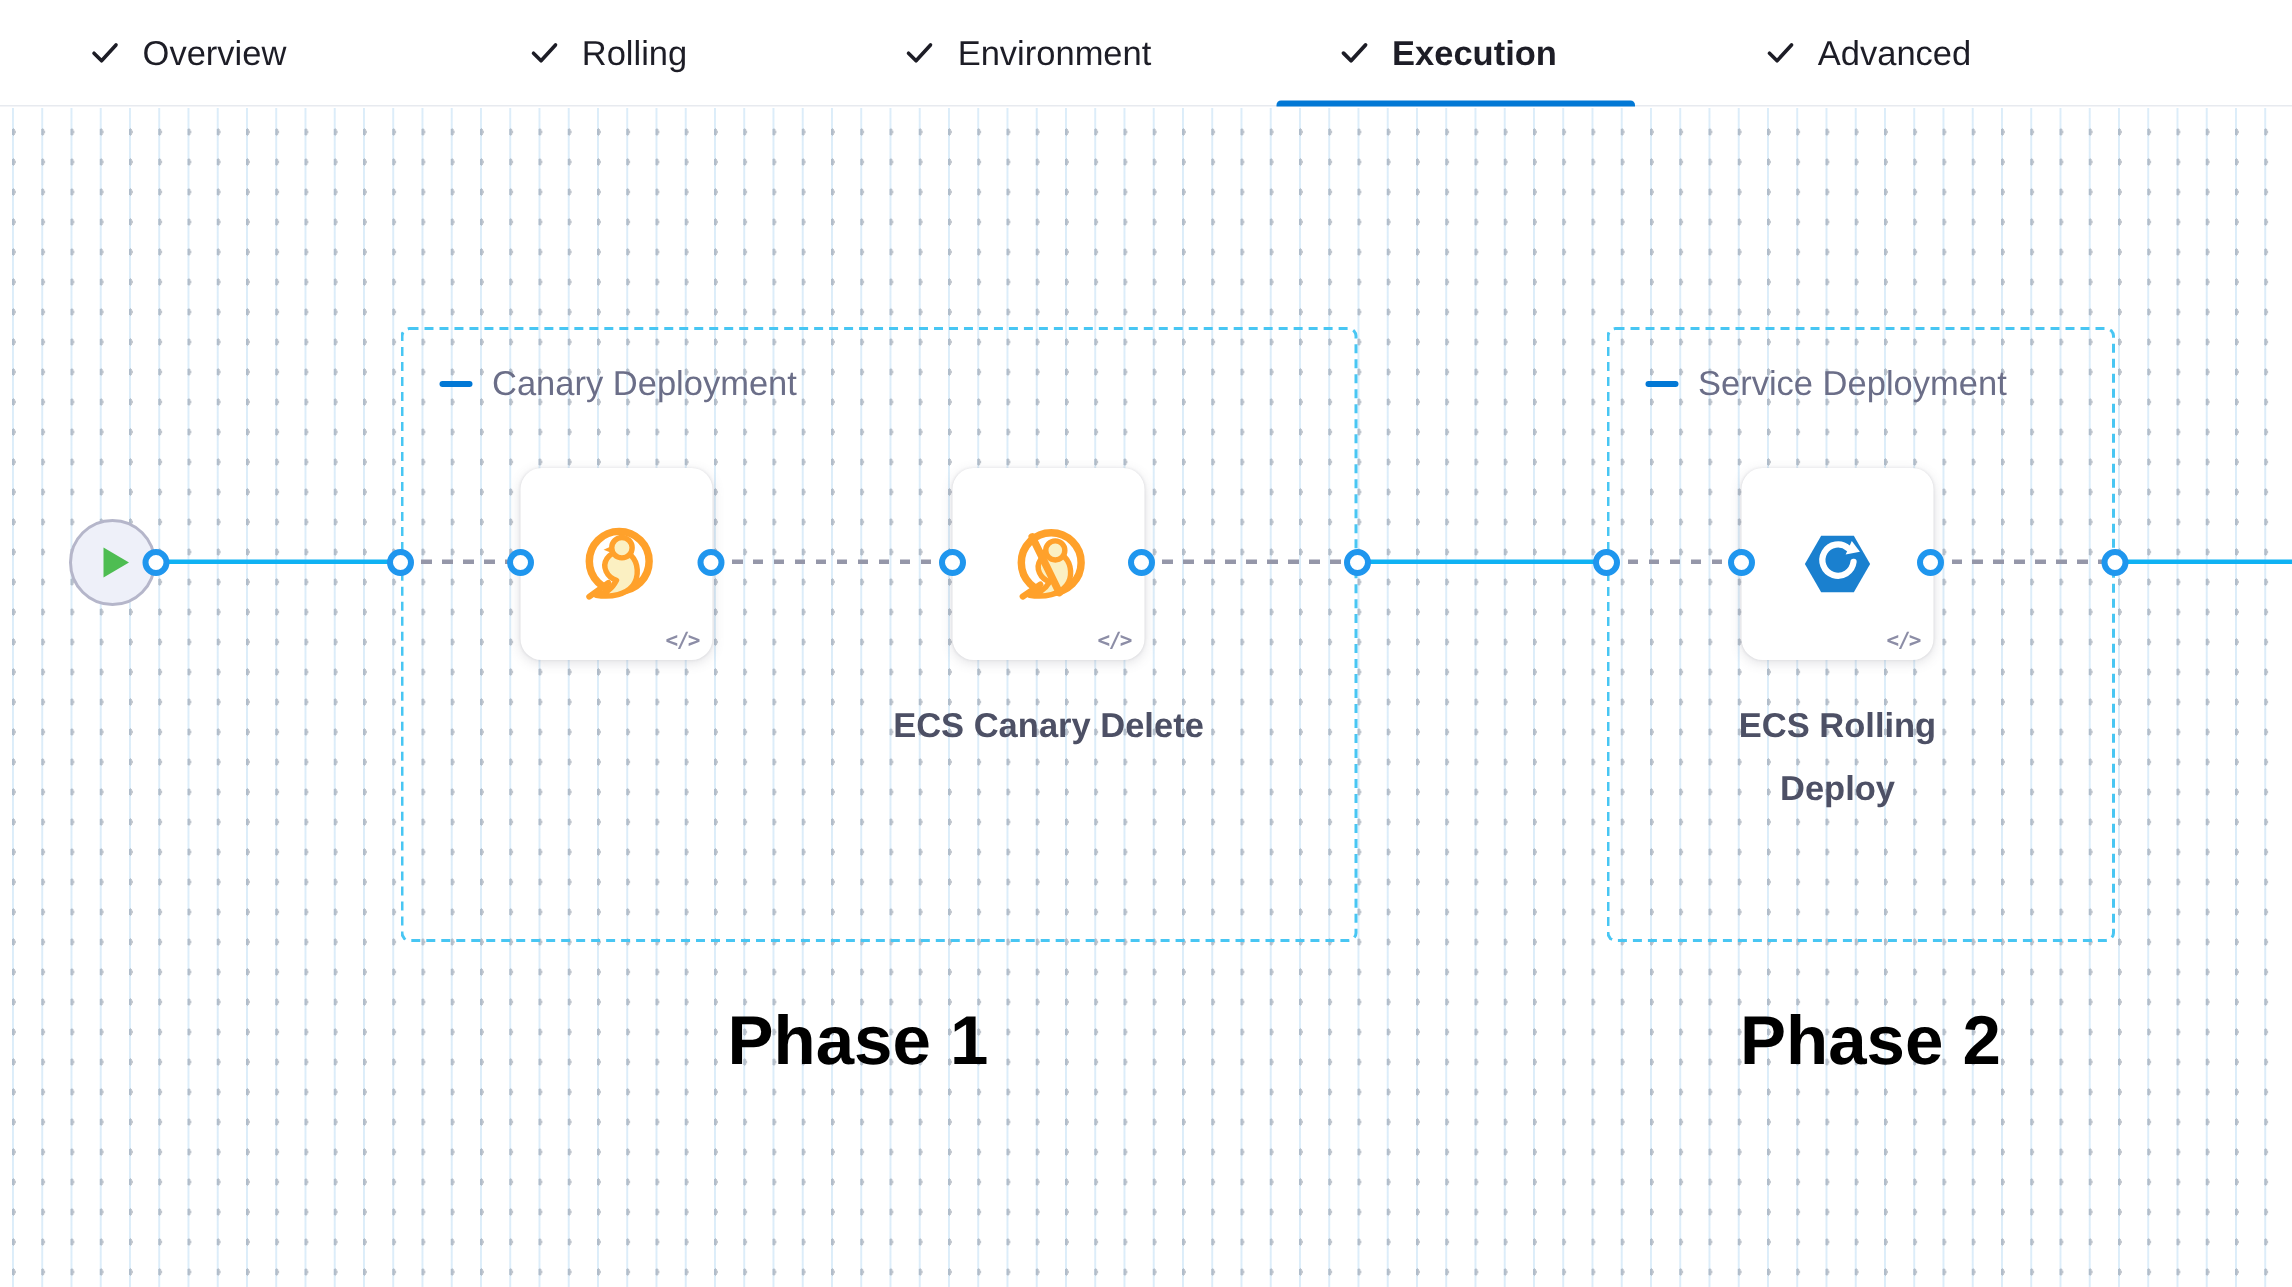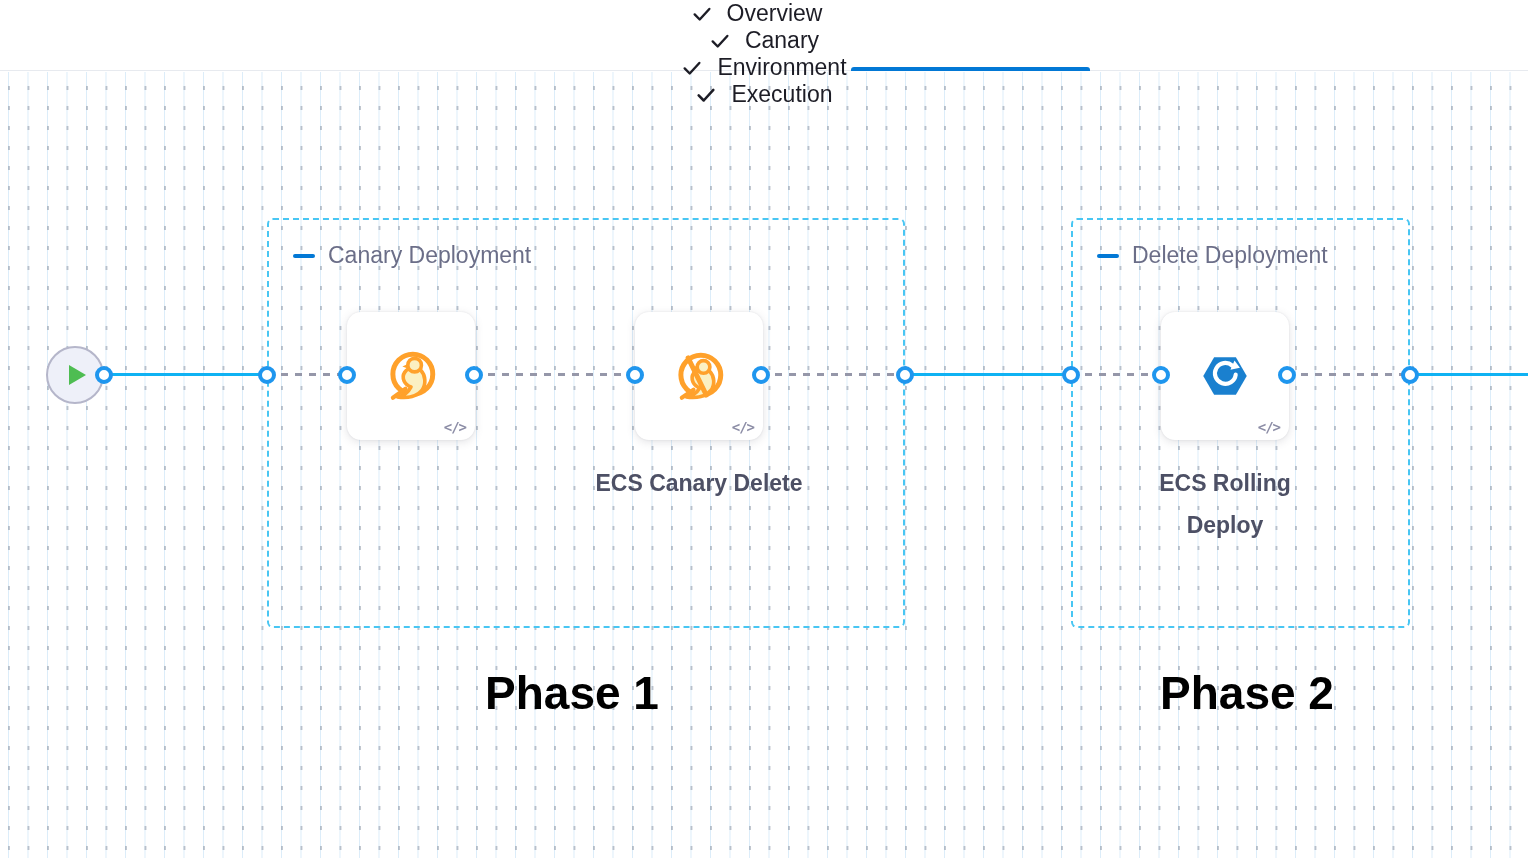--- a/index.html
+++ b/index.html
@@ -2,25 +2,25 @@
 <html><head>
 <meta charset="utf-8">
 <style>
   * { margin:0; padding:0; box-sizing:border-box; }
   html,body { width:1528px; height:858px; overflow:hidden; background:#fff;
               font-family:"Liberation Sans", sans-serif; }
 
   
   .header { position:absolute; top:0; left:0; width:1528px; height:71px;
             background:#fff; border-bottom:1px solid #e7eaef; display:flex;
-            align-items:center; z-index:10;flex-direction:column; }
+            align-items:center; z-index:10; }
   .tab { width:280px; display:flex; justify-content:center; align-items:center;
          gap:14px; font-size:23px; color:#1d1d26; cursor:pointer; }
   .tab:first-child { margin-left:-15px; }
-  .tab.active .tab-label { font-weight:400; }
+  .tab.active .tab-label { font-weight:700; }
   .tab-underline { position:absolute; left:851px; top:67px; width:239px; height:4px;
                    background:#0278d5; border-radius:3px 3px 0 0; }
 
   
   .canvas { position:absolute; top:72px; left:0; width:1528px; height:786px;
             background-color:#ffffff;
             background-image:
               radial-gradient(2px 3.5px at 1px 10px, rgba(140,150,165,.55) 65%, transparent 72%),
               linear-gradient(90deg, rgba(130,190,235,.28) 0 1.2px, transparent 1.2px);
             background-size: 19.5px 20px, 19.5px 100%;
@@ -79,49 +79,55 @@
   <div class="tab">
     <svg width="22" height="22" viewBox="0 0 24 24">
         <path d="M4 12.5 L9.5 18 L20 6.5" fill="none" stroke="#1d1d26" stroke-width="2.6" stroke-linecap="round" stroke-linejoin="round"></path>
       </svg>
     <span class="tab-label">Overview</span>
   </div>
   <div class="tab">
     <svg width="22" height="22" viewBox="0 0 24 24">
         <path d="M4 12.5 L9.5 18 L20 6.5" fill="none" stroke="#1d1d26" stroke-width="2.6" stroke-linecap="round" stroke-linejoin="round"></path>
       </svg>
-    <span class="tab-label">Canary</span>
+    <span class="tab-label">Rolling</span>
   </div>
   <div class="tab">
     <svg width="22" height="22" viewBox="0 0 24 24">
         <path d="M4 12.5 L9.5 18 L20 6.5" fill="none" stroke="#1d1d26" stroke-width="2.6" stroke-linecap="round" stroke-linejoin="round"></path>
       </svg>
     <span class="tab-label">Environment</span>
   </div>
   <div class="tab active">
     <svg width="22" height="22" viewBox="0 0 24 24">
         <path d="M4 12.5 L9.5 18 L20 6.5" fill="none" stroke="#1d1d26" stroke-width="2.8" stroke-linecap="round" stroke-linejoin="round"></path>
       </svg>
     <span class="tab-label">Execution</span>
+  </div>
+  <div class="tab">
+    <svg width="22" height="22" viewBox="0 0 24 24">
+        <path d="M4 12.5 L9.5 18 L20 6.5" fill="none" stroke="#1d1d26" stroke-width="2.6" stroke-linecap="round" stroke-linejoin="round"></path>
+      </svg>
+    <span class="tab-label">Advanced</span>
   </div>
   <div class="tab-underline"></div>
 </div>
 
 <div class="canvas">
 
   <div class="group" id="group-canary">
     <div class="group-head">
       <div class="collapse-dash"></div>
       <span class="group-title">Canary Deployment</span>
     </div>
   </div>
   <div class="group" id="group-primary">
     <div class="group-head">
       <div class="collapse-dash"></div>
-      <span class="group-title">Delete Deployment</span>
+      <span class="group-title">Service Deployment</span>
     </div>
   </div>
 
   <div class="line solid" style="left:104px;  width:163px;"></div>
   <div class="line dashed" style="left:267px;  width:80px;"></div>
   <div class="line dashed" style="left:474px;  width:161px;"></div>
   <div class="line dashed" style="left:761px;  width:144px;"></div>
   <div class="line solid" style="left:905px;  width:166px;"></div>
   <div class="line dashed" style="left:1071px; width:90px;"></div>
   <div class="line dashed" style="left:1287px; width:123px;"></div>

